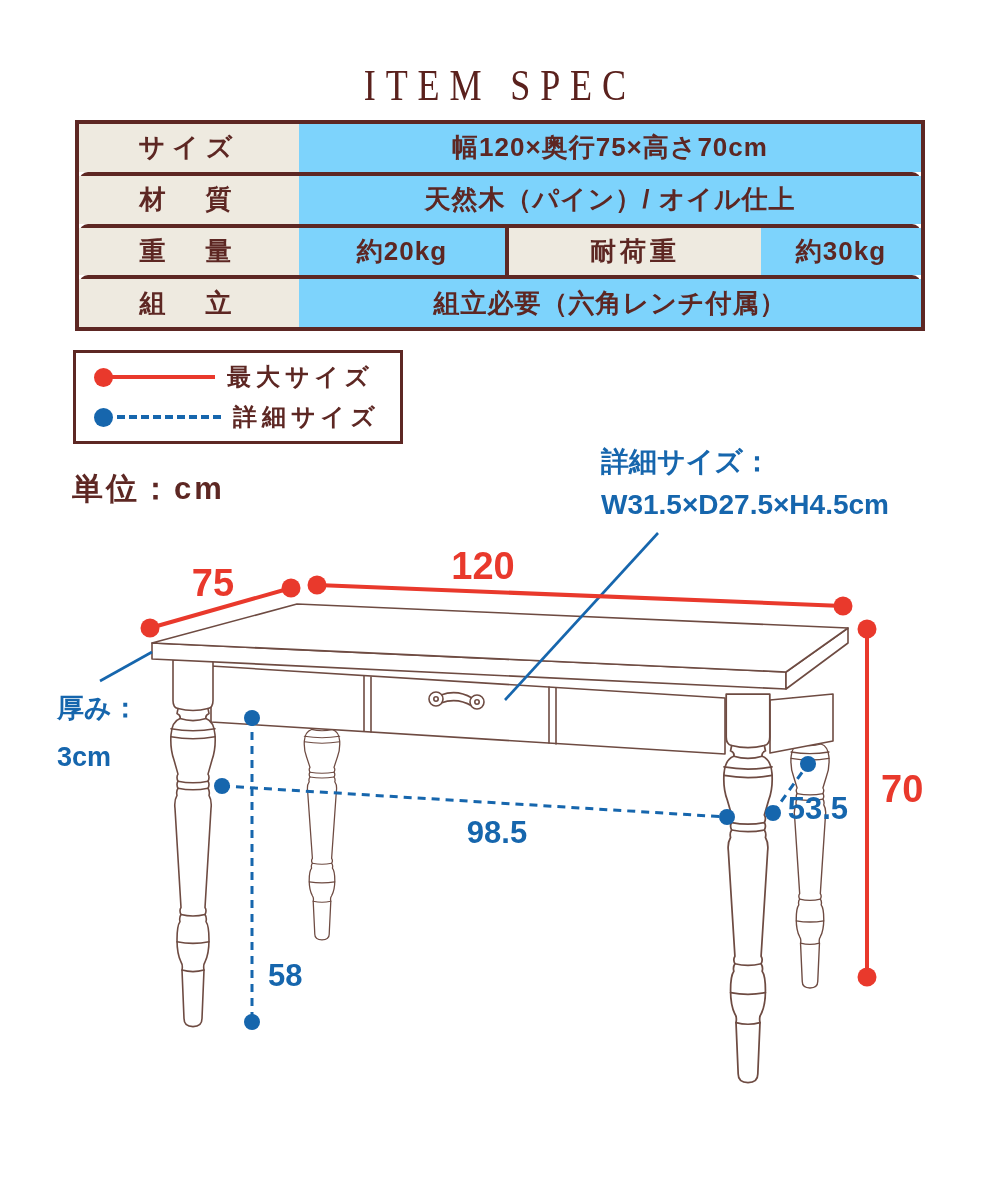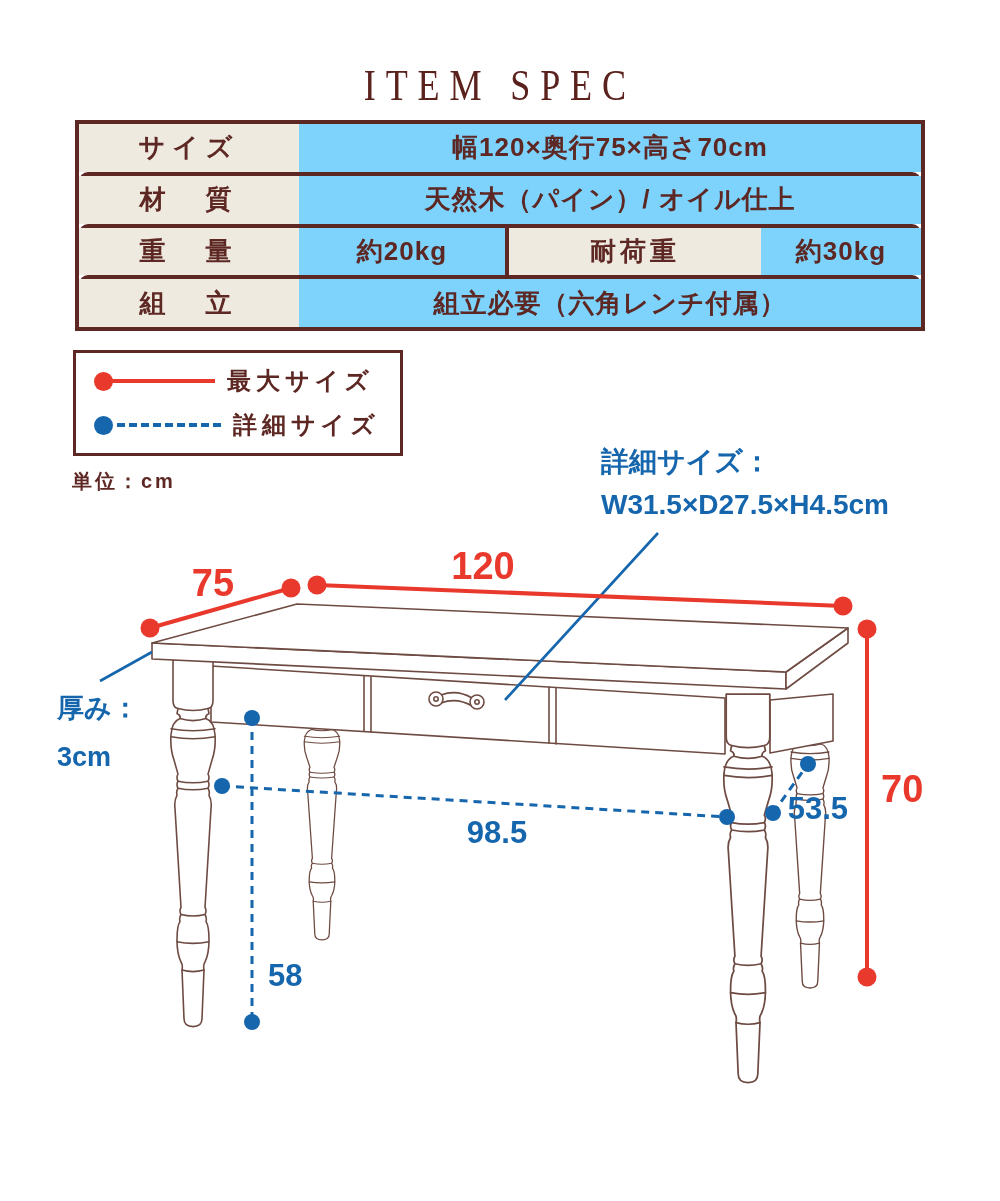--- a/index.html
+++ b/index.html
@@ -23,34 +23,34 @@
   .spec-row{flex:1;display:flex;border-top:4px solid #5d2723;min-height:0;border-radius:9px;}
   .spec-row:first-child{border-top:none;}
   .cell{display:flex;align-items:center;justify-content:center;
         color:#5d2723;font-weight:700;font-size:26px;box-sizing:border-box;white-space:nowrap;}
   .cell.label{width:220px;background:#eeeae0;letter-spacing:7px;flex:none;}
   .cell.value{flex:1;background:#7dd3fc;letter-spacing:1px;}
   .cell.value.w1{flex:none;width:206px;}
   .cell.label.l2{width:256px;border-left:4px solid #5d2723;letter-spacing:4px;}
   
   .legend{
-    position:absolute;left:73px;top:350px;width:330px;height:106px;
+    position:absolute;left:73px;top:350px;width:330px;height:94px;
     border:3px solid #5d2723;box-sizing:border-box;background:#fff;
     display:flex;flex-direction:column;justify-content:space-evenly;padding-left:18px;
   }
   .legend-row{display:flex;align-items:center;}
   .legend-dot{width:19px;height:19px;border-radius:50%;flex:none;}
   .legend-dot.red{background:#e9392c;margin-right:-2px;}
   .legend-dot.blue{background:#1666ad;margin-right:4px;}
   .legend-line{width:104px;flex:none;}
   .legend-line.solid{height:4px;background:#e9392c;}
   .legend-line.dashed{height:0;border-top:4px dashed #1666ad;}
   .legend-label{margin-left:12px;font-size:24px;font-weight:700;color:#5d2723;letter-spacing:5px;white-space:nowrap;}
   
-  .unit-note{position:absolute;left:72px;top:468px;font-size:20px;font-weight:700;
+  .unit-note{position:absolute;left:72px;top:468px;font-size:31px;font-weight:700;
              color:#5d2723;letter-spacing:3px;white-space:nowrap;}
   .drawer-note{position:absolute;left:601px;top:440px;color:#1666ad;font-weight:700;
                font-size:28px;line-height:43px;white-space:nowrap;}
   .thickness-note{position:absolute;left:57px;top:684px;color:#1666ad;font-weight:700;
                   font-size:27px;line-height:49px;white-space:nowrap;}
   
   .drawing{position:absolute;left:0;top:530px;width:1000px;height:640px;}
   .furn{stroke:#6e4b42;stroke-width:1.6;fill:#ffffff;stroke-linejoin:round;stroke-linecap:round;}
   .furn-line{stroke:#6e4b42;stroke-width:1.6;fill:none;stroke-linecap:round;}
   .dim-red{stroke:#e9392c;stroke-width:4;stroke-linecap:round;}

